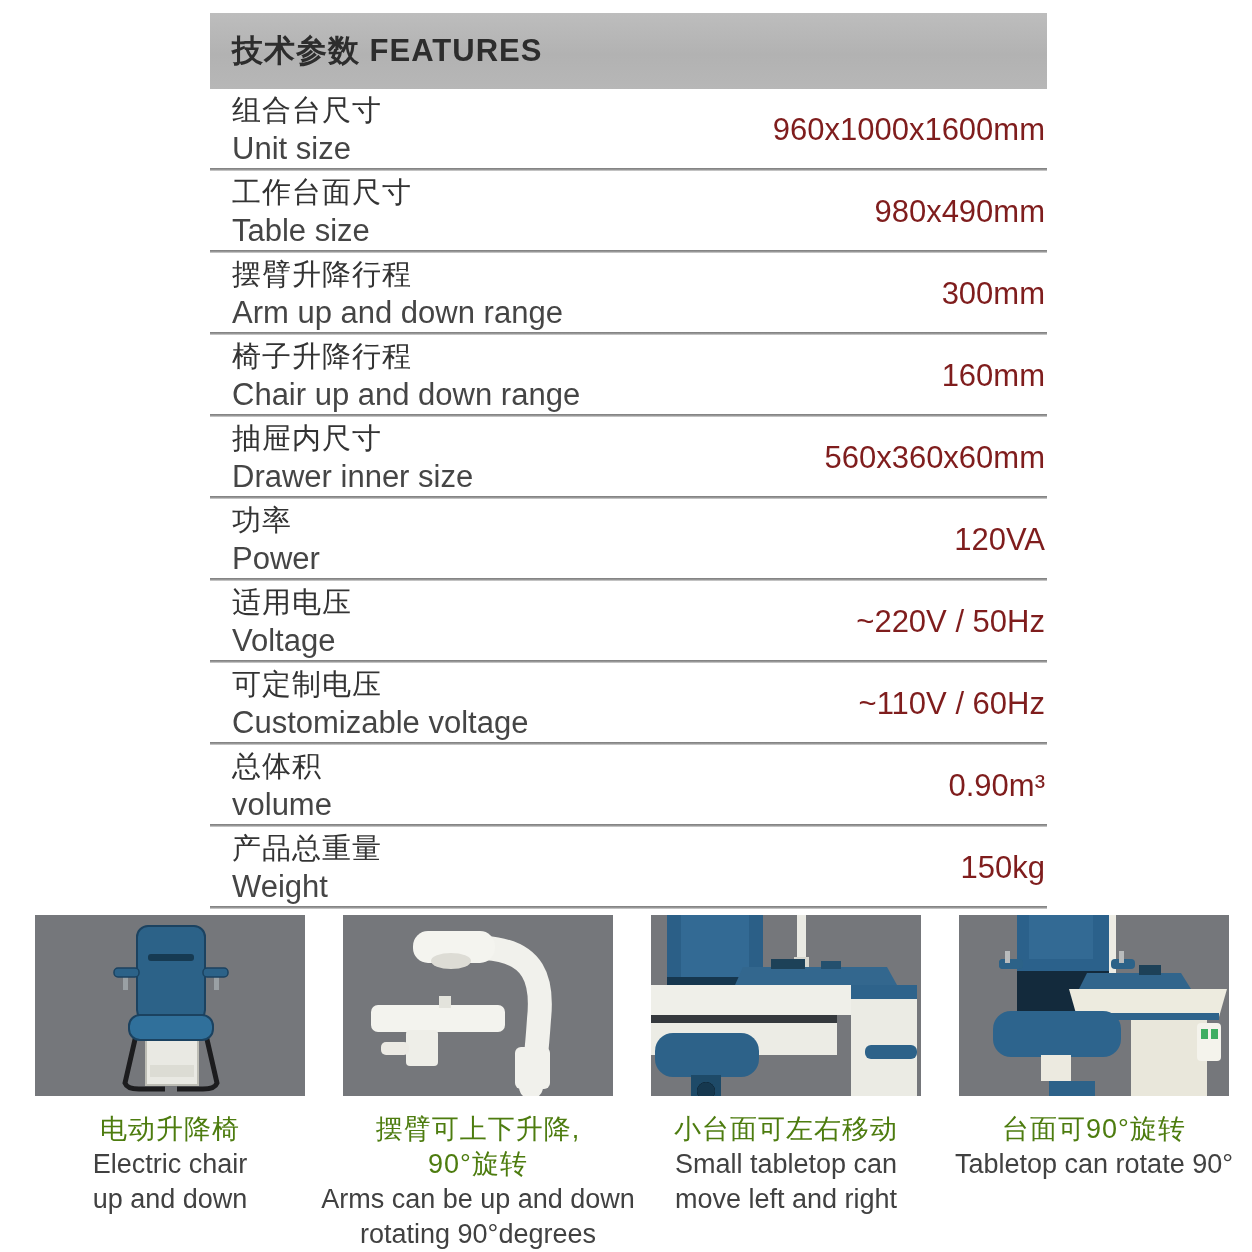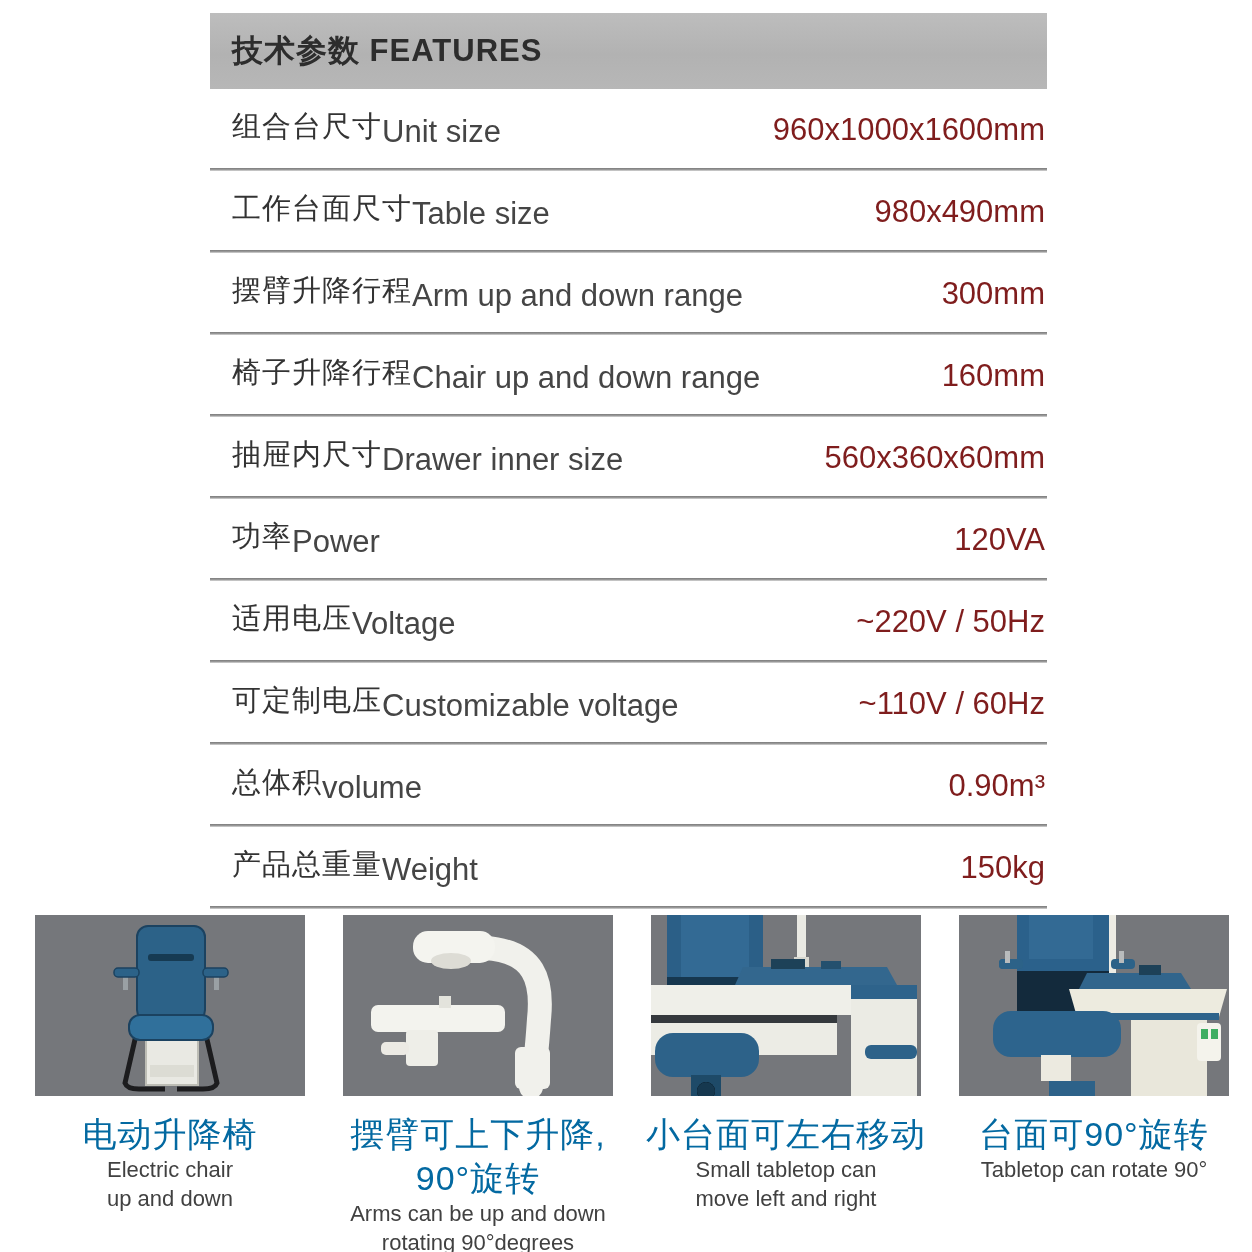--- a/index.html
+++ b/index.html
@@ -53,21 +53,21 @@
     position: absolute;
     left: 0;
     right: 0;
     bottom: 0;
     height: 3px;
     background: linear-gradient(180deg, #7e7e7e 0%, #909090 45%, #d9d9d9 100%);
   }
   .row-labels {
     padding-left: 22px;
     display: flex;
-    flex-direction: row;
+    flex-direction: column;
     justify-content: center;
   }
   .label-cn {
     font-size: 29px;
     color: #333333;
     line-height: 1.15;
     letter-spacing: 1px;
   }
   .label-en {
     font-size: 31px;
@@ -98,27 +98,27 @@
     overflow: hidden;
   }
   .figure-img svg { display: block; }
   .figure-caption { margin-top: 16px; }
   .cap-line {
     display: flex;
     justify-content: center;
     white-space: nowrap;
   }
   .cap-cn {
-    font-size: 34px;
-    color: #0369a1;
+    font-size: 27px;
+    color: #4d7c0f;
     line-height: 1.3;
     letter-spacing: 1px;
   }
   .cap-en {
-    font-size: 22px;
+    font-size: 27px;
     color: #414141;
     line-height: 1.3;
   }
 </style>
 </head>
 <body>
 
 <div class="canvas">
 
   <div class="spec-section">

